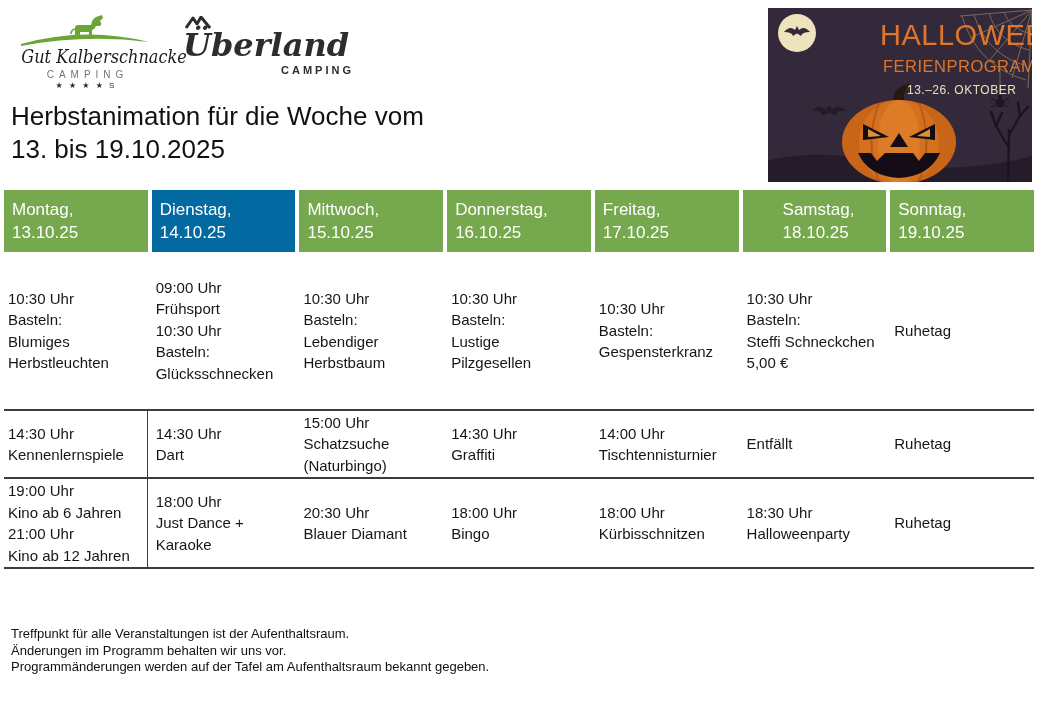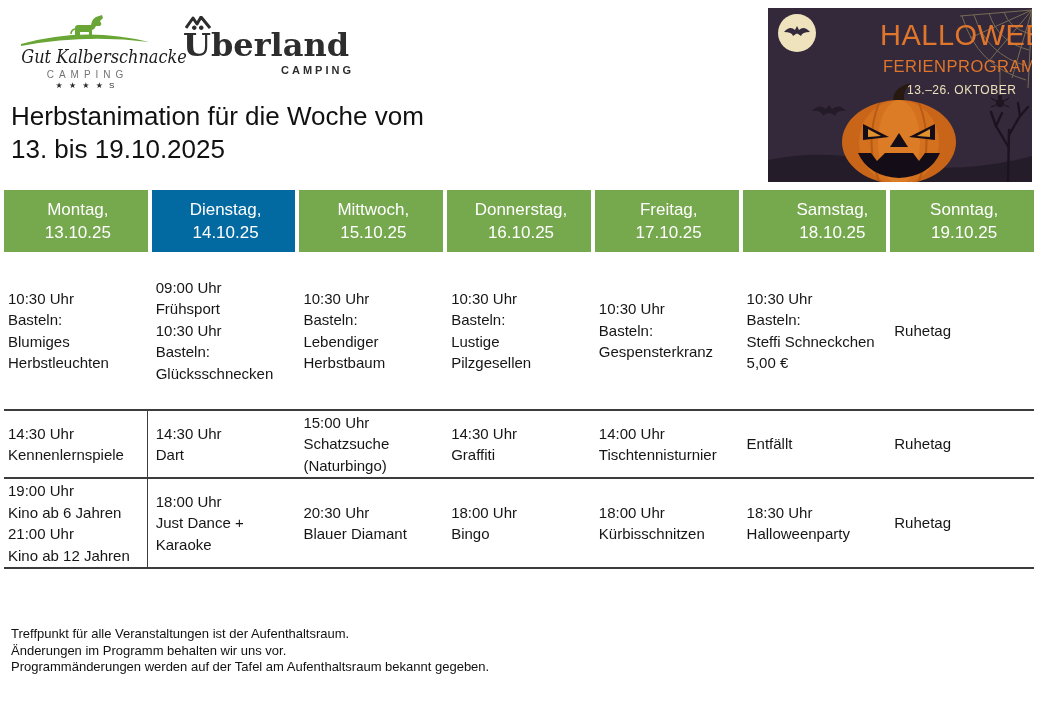--- a/index.html
+++ b/index.html
@@ -12,42 +12,42 @@
   .kalb-script{font-family:"DejaVu Serif","Liberation Serif",serif;font-style:italic;
                font-size:19px;color:#1c1c1c;white-space:nowrap;transform:scaleX(.85);
                transform-origin:center;margin-top:-3px;}
   .kalb-camping{font-size:10px;letter-spacing:5px;color:#737373;margin-top:2px;padding-left:5px;}
   .kalb-stars{font-size:8px;letter-spacing:2px;color:#2b2b2b;margin-top:1px;padding-left:2px;}
 
   
   .logo-ueber{position:absolute;left:183px;top:16px;width:172px;}
   .ueber-peaks{display:block;margin-left:2px;}
   .ueber-name{font-family:"DejaVu Serif","Liberation Serif",serif;font-weight:bold;
-              font-size:32px;line-height:1.05;color:#2d2d2d;white-space:nowrap;}
+              font-size:32px;line-height:1.05;color:#2d2d2d;white-space:nowrap;font-style:italic;}
   .ueber-camping{text-align:right;font-weight:bold;font-size:11px;letter-spacing:3px;
                  color:#2d2d2d;margin-top:1px;padding-right:1px;}
 
   
   .banner{position:absolute;left:768px;top:8px;width:264px;height:174px;overflow:hidden;
           background:#34293a;}
   .banner svg{position:absolute;left:0;top:0;}
   .banner-text{position:absolute;font-weight:normal;white-space:nowrap;line-height:1;margin-left:48px;}
   .banner-title{left:64px;top:13px;font-size:29px;letter-spacing:.5px;}
   .banner-subtitle{left:67px;top:50px;font-size:16.5px;letter-spacing:.5px;}
   .banner-dates{left:91px;top:76px;font-size:12px;letter-spacing:.5px;}
 
   
   .page-title{position:absolute;left:11px;top:100px;font-size:26px;line-height:33px;
               color:#111;font-weight:normal;margin:0;}
 
   
   .schedule{position:absolute;left:4px;top:190px;width:1030px;}
   .sched-head{display:grid;grid-template-columns:repeat(7,1fr);gap:4px;}
   .head-cell{background:#76a84e;color:#fff;font-size:17px;line-height:23px;
-             height:62px;box-sizing:border-box;padding:8px 4px 0 8px;text-align:center;}
+             height:62px;box-sizing:border-box;padding:8px 4px 0 8px;}
   .sched-row{display:grid;grid-template-columns:repeat(7,1fr);gap:4px;box-sizing:border-box;}
   .row-0{height:157px;}
   .row-1{height:68px;border-top:2px solid #3c3c3c;}
   .row-2{height:92px;border-top:2px solid #3c3c3c;border-bottom:2px solid #3c3c3c;}
   .cell{display:flex;flex-direction:column;justify-content:center;
         font-size:15px;line-height:21.5px;padding:0 0 0 4px;box-sizing:border-box;}
   .cell div{white-space:nowrap;}
   .row-1 .cell:first-child,.row-2 .cell:first-child{border-right:1px solid #3c3c3c;}
 
   

